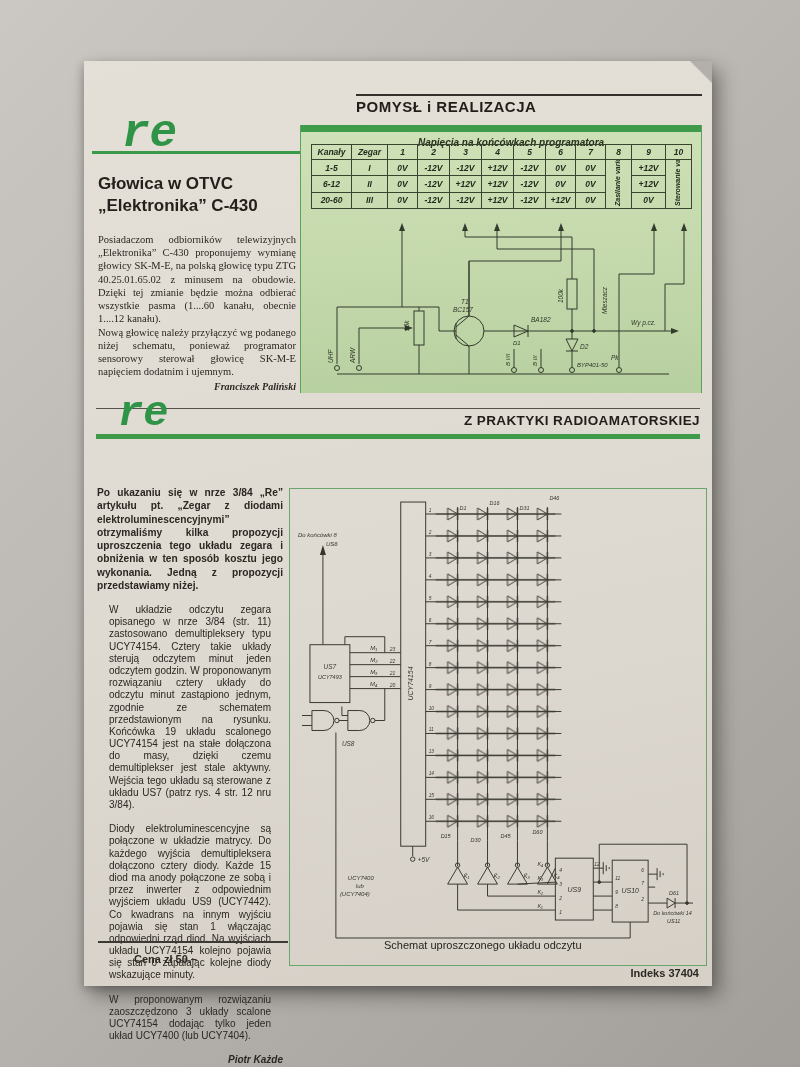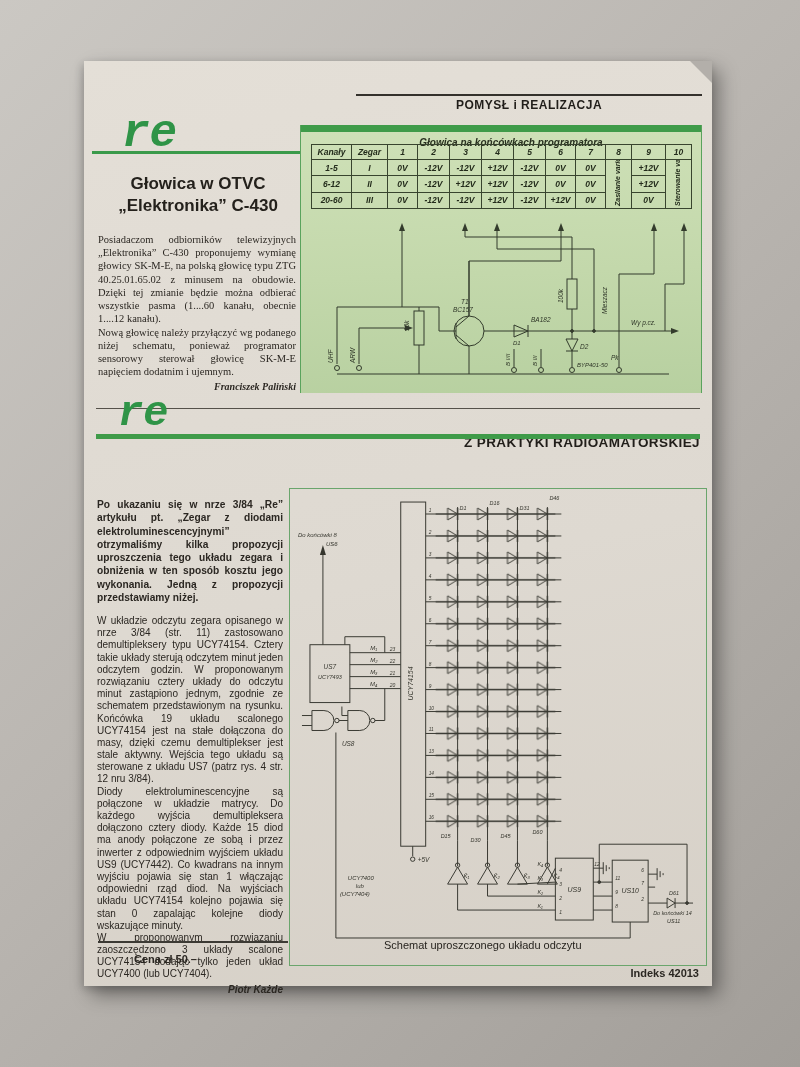--- a/index.html
+++ b/index.html
@@ -6,60 +6,60 @@
   .photo{position:relative;width:800px;height:1067px;overflow:hidden;
     background:linear-gradient(135deg,#cbc8c3 0%,#bab6b1 45%,#aba7a2 80%,#a29e99 100%);
     font-family:"Liberation Sans",sans-serif;}
   .page{position:absolute;left:84px;top:61px;width:628px;height:925px;
     background:linear-gradient(168deg,#e4dfd7 0%,#ded9d1 55%,#d6d0c7 100%);
     box-shadow:7px 9px 18px rgba(0,0,0,.38),-2px 3px 8px rgba(0,0,0,.18);color:#2b2722;}
   .fold{position:absolute;right:0;top:0;width:0;height:0;
     border-style:solid;border-width:0 22px 22px 0;border-color:transparent #b3afaa transparent transparent;}
   
   .s1-rule{position:absolute;left:272px;top:33px;width:346px;height:2px;background:#34312c;}
-  .s1-kicker{position:absolute;left:272px;top:37px;width:346px;text-align:center;
-    font-weight:bold;font-size:12px;letter-spacing:.5px;color:#211e1a;}
+  .s1-kicker{position:absolute;left:272px;top:37px;width:346px;text-align:left;
+    font-weight:bold;font-size:15px;letter-spacing:.5px;color:#211e1a;}
   .logo{position:absolute;}
   .logo .line{position:absolute;left:0;top:32px;height:3px;background:#3a9a4a;}
   .logo .glyph{position:absolute;font-family:Liberation Mono, monospace;font-style:italic;font-weight:bold;
     color:#2f9447;line-height:1;}
   .logo1{left:8px;top:58px;width:210px;height:52px;}
   .logo1 .line{width:210px;}
   .logo1 .glyph{left:30px;top:-8px;font-size:46px;}
   .s1-title{position:absolute;left:14px;top:112px;width:200px;margin:0;
-    font-size:17px;line-height:1.3;font-weight:bold;color:#24211c;text-align:center;}
+    font-size:17px;line-height:1.3;font-weight:bold;color:#24211c;}
   .s1-body{position:absolute;left:14px;top:172px;width:198px;font-size:10.5px;line-height:1.26;text-align:justify;font-family:Liberation Serif, serif;}
   .s1-body p{margin:0;}
   .byline{text-align:right;font-style:italic;font-weight:bold;font-size:10px;margin-top:3px;}
   
   .fig1{position:absolute;left:216px;top:64px;width:400px;height:268px;
     background:linear-gradient(178deg,#cfe1b8 0%,#c3d8ab 55%,#b7d0a0 100%);
     border-left:1px solid #5aa35d;border-right:1px solid #5aa35d;}
   .fig1-bar{position:absolute;left:0;top:0;width:100%;height:7px;background:#3f9b49;}
   .fig1-title{position:absolute;left:30px;top:12px;width:360px;text-align:center;
     font-style:italic;font-weight:bold;font-size:10px;color:#28301f;}
   .vtab{position:absolute;left:10px;top:19px;width:380px;border-collapse:collapse;table-layout:fixed;}
   .vtab th,.vtab td{border:1px solid #38442e;font-style:italic;font-weight:bold;font-size:8.5px;
     color:#232b1b;text-align:center;padding:0;height:14px;overflow:hidden;white-space:nowrap;}
   .vtab td.rot{height:auto;}
   .vtab td.rot span{display:inline-block;writing-mode:vertical-rl;transform:rotate(180deg);
     font-size:7px;line-height:1.15;max-height:46px;}
   .sch1{position:absolute;left:8px;top:94px;}
   
   .s2-rule-thin{position:absolute;left:12px;top:347px;width:604px;height:1px;background:#55514a;}
   .s2-kicker{position:absolute;left:272px;top:352px;width:344px;text-align:right;
-    font-weight:bold;font-size:13.5px;letter-spacing:.4px;color:#211e1a;margin-top:22px;}
+    font-weight:bold;font-size:13.5px;letter-spacing:.4px;color:#211e1a;}
   .s2-rule-green{position:absolute;left:12px;top:373px;width:604px;height:5px;background:#3f9b49;}
   .logo2{left:26px;top:336px;width:120px;height:52px;}
   .logo2 .glyph{left:8px;top:-4px;font-size:42px;}
   .s2-title{position:absolute;left:13px;top:389px;width:604px;margin:0;
     font-size:17px;font-weight:bold;letter-spacing:-.2px;color:#24211c;}
   .s2-col{position:absolute;left:13px;top:425px;width:186px;}
-  .s2-col .lead{font-weight:bold;font-size:10.2px;line-height:1.3;text-align:justify;margin:12px 0 11px 0;}
-  .s2-col p{font-size:10px;line-height:1.22;text-align:justify;margin:0;}
+  .s2-col .lead{font-weight:bold;font-size:10.2px;line-height:1.3;text-align:justify;margin:0 0 11px 0;}
+  .s2-col p{font-size:10px;line-height:1.22;text-align:justify;margin:12px;}
   
   .fig2{position:absolute;left:205px;top:427px;width:416px;height:476px;border:1px solid #6aa56c;}
   .fig2-caption{position:absolute;left:94px;bottom:14px;font-weight:normal;font-size:11px;color:#27241f;}
   
   .end-rule{position:absolute;left:14px;top:880px;width:190px;height:2px;background:#3c3a34;}
   .price{position:absolute;left:14px;top:892px;font-weight:bold;font-size:11px;padding-left:36px;}
   .indeks{position:absolute;left:455px;top:906px;width:160px;text-align:right;font-weight:bold;font-size:11px;}
   svg{font-family:"Liberation Sans",sans-serif;font-style:italic;}
   svg text{fill:#2e3527;}
   .sch2 text{fill:#35352d;}
@@ -85,21 +85,21 @@
     </h1>
 
     <div class="s1-body">
       <p>Posiadaczom odbiorników telewizyjnych „Elektronika” C-430 proponujemy wymianę głowicy SK-M-E, na polską głowicę typu ZTG 40.25.01.65.02 z minusem na obudowie. Dzięki tej zmianie będzie można odbierać wszystkie pasma (1....60 kanału, obecnie 1....12 kanału).</p>
       <p>Nową głowicę należy przyłączyć wg podanego niżej schematu, ponieważ programator sensorowy sterował głowicę SK-M-E napięciem dodatnim i ujemnym.</p>
       <div class="byline">Franciszek Paliński</div>
     </div>
 
     <div class="fig1">
       <div class="fig1-bar"></div>
-      <div class="fig1-title">Głowica na końcówkach programatora</div>
+      <div class="fig1-title">Napięcia na końcówkach programatora</div>
 
       <table class="vtab">
         <colgroup>
           <col style="width:40px">
             <col style="width:36px">
             <col style="width:30px">
             <col style="width:32px">
           <col style="width:32px">
             <col style="width:32px">
             <col style="width:32px">
@@ -367,15 +367,15 @@
           <text x="380" y="407" font-size="5.5">D61</text>
           <text x="364" y="427" font-size="5.5">Do końcówki 14</text>
           <text x="378" y="435" font-size="5.5">US11</text>
         </g>
       </svg>
       <div class="fig2-caption">Schemat uproszczonego układu odczytu</div>
     </div>
 
     <div class="end-rule"></div>
     <div class="price">Cena zł 50.–</div>
-    <div class="indeks">Indeks 42013</div>
+    <div class="indeks">Indeks 37404</div>
   </div>
 </div>
 
 </body></html>

